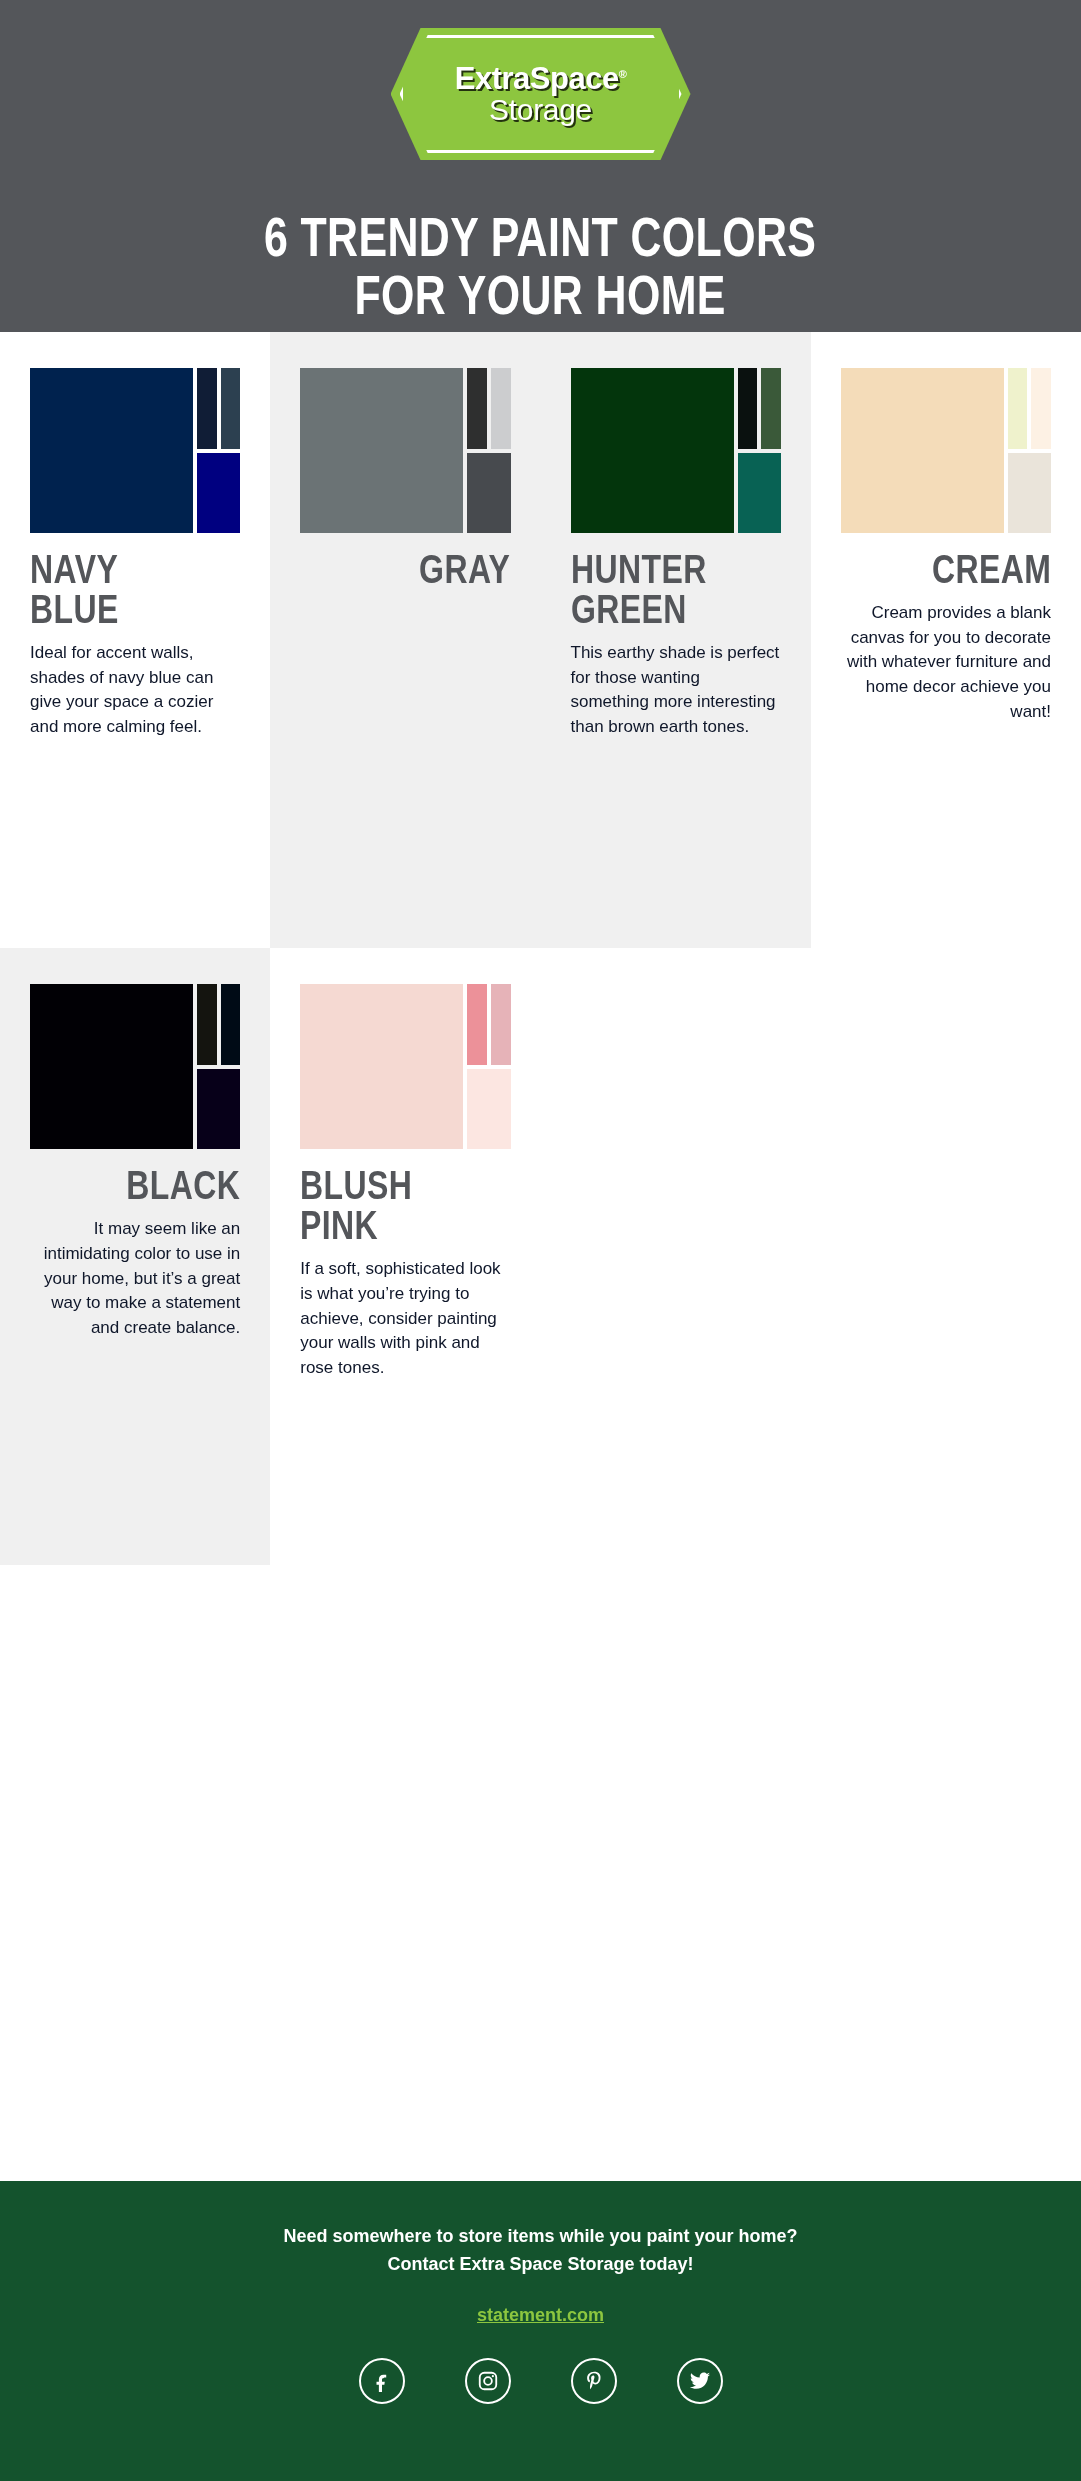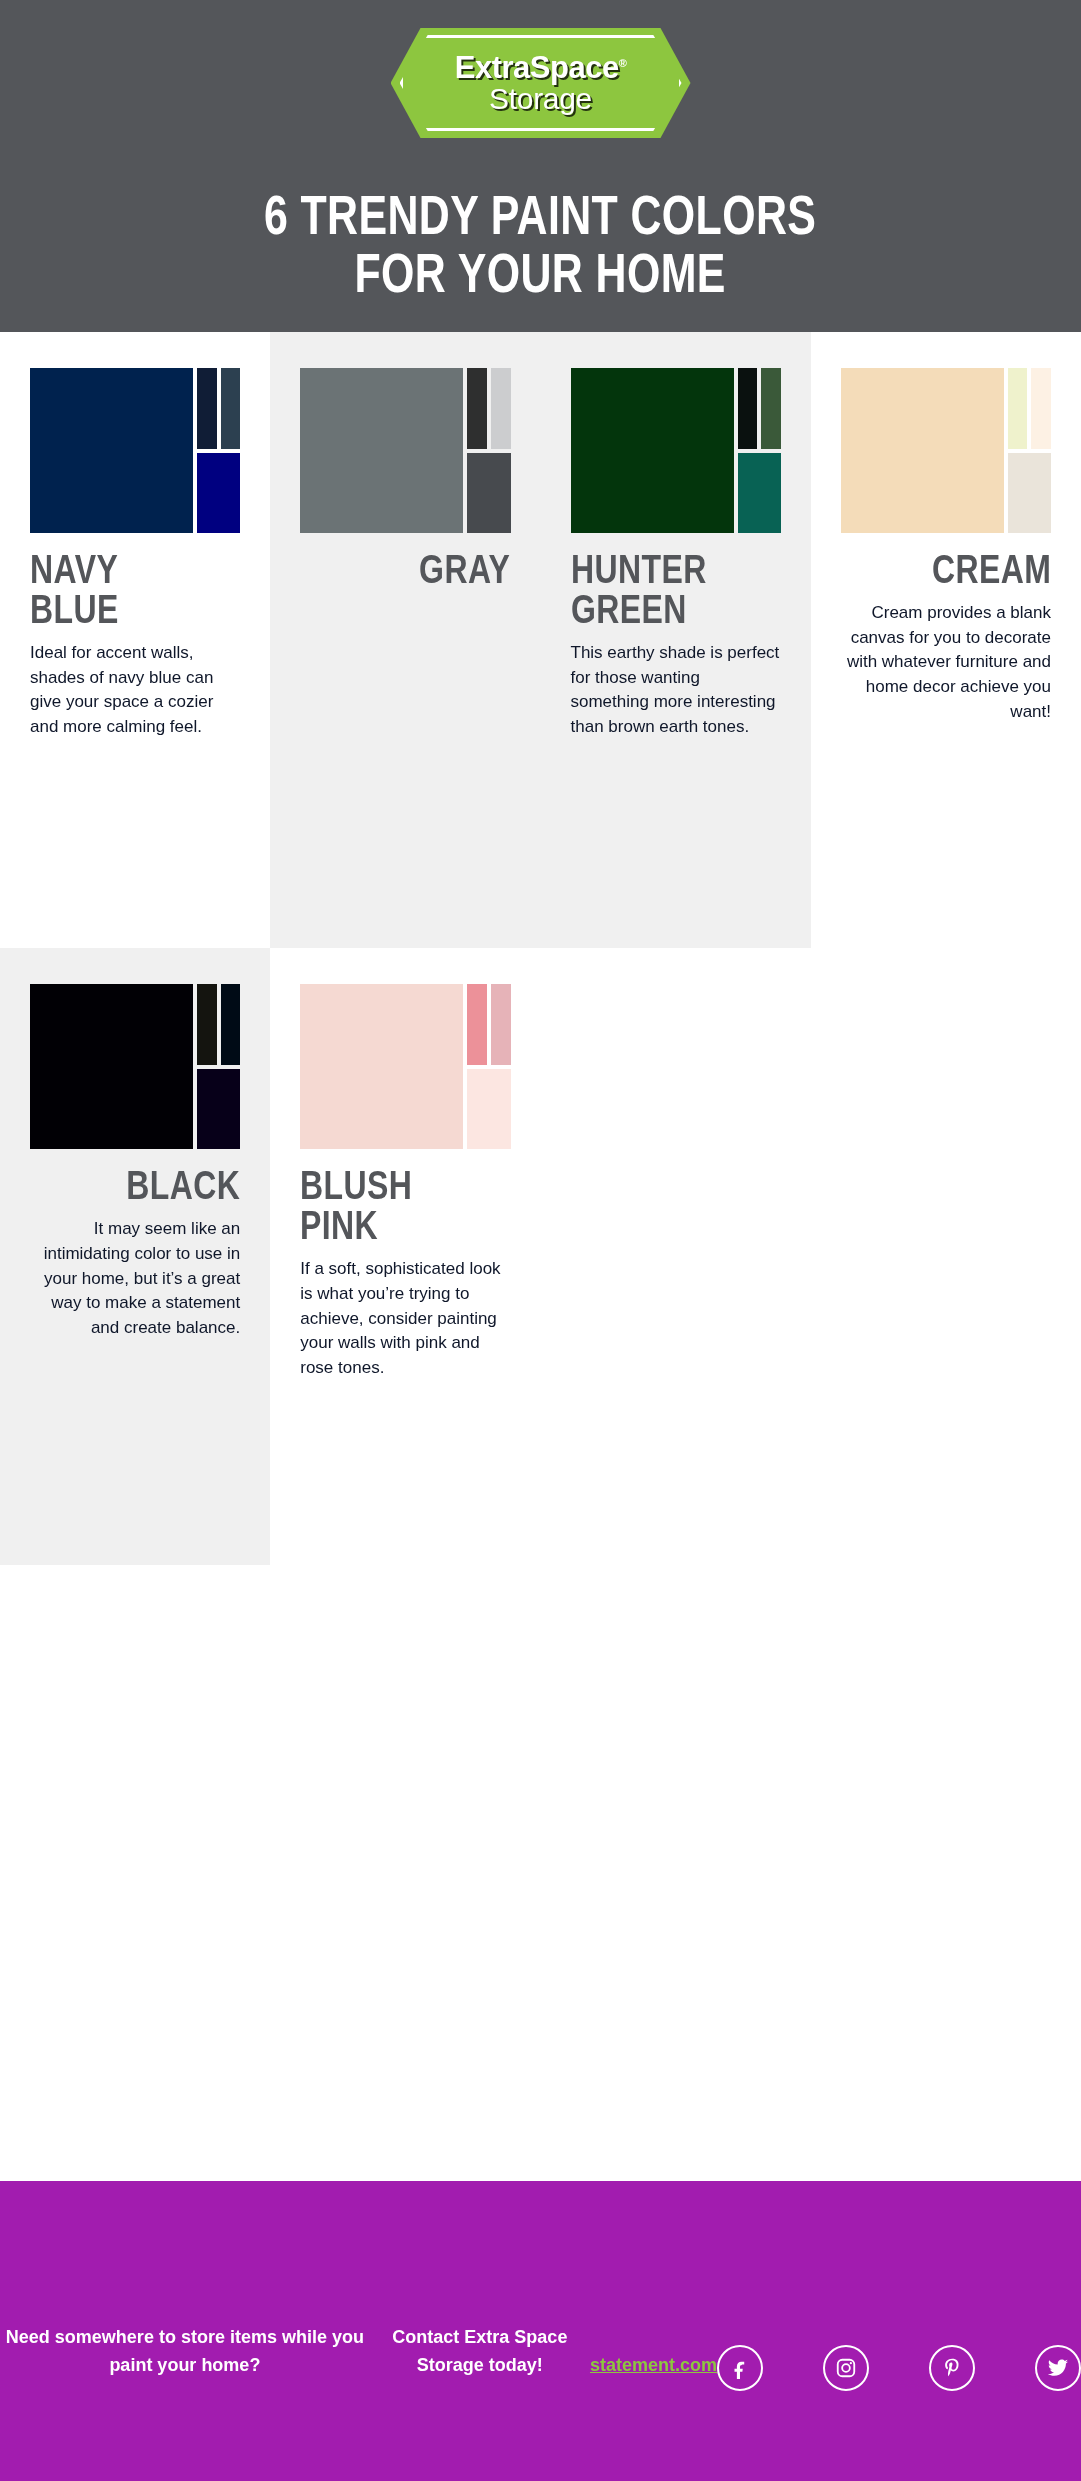--- a/index.html
+++ b/index.html
@@ -25,21 +25,21 @@
     background: #54565A;
     height: 332px;
     display: flex;
     flex-direction: column;
     align-items: center;
     padding-top: 28px;
   }
 
   .logo-wrap {
     width: 300px;
-    height: 110px;
+    height: 132px;
     position: relative;
     display: flex;
     align-items: center;
     justify-content: center;
   }
 
   .logo-shape {
     position: absolute;
     inset: 0;
     background: #8DC63F;
@@ -153,24 +153,24 @@
     line-height: 1.45;
     color: #0f172a;
     max-width: 400px;
   }
   .panel.align-right .panel-desc {
     margin-left: auto;
   }
 
   
   .footer {
-    background: #a21caf;
+    background: #14532d;
     height: 300px;
     display: flex;
-    flex-direction: row;
+    flex-direction: column;
     align-items: center;
     padding-top: 42px;
   }
   .footer-line {
     color: #ffffff;
     font-size: 18px;
     font-weight: bold;
     line-height: 1.55;
     text-align: center;
   }

